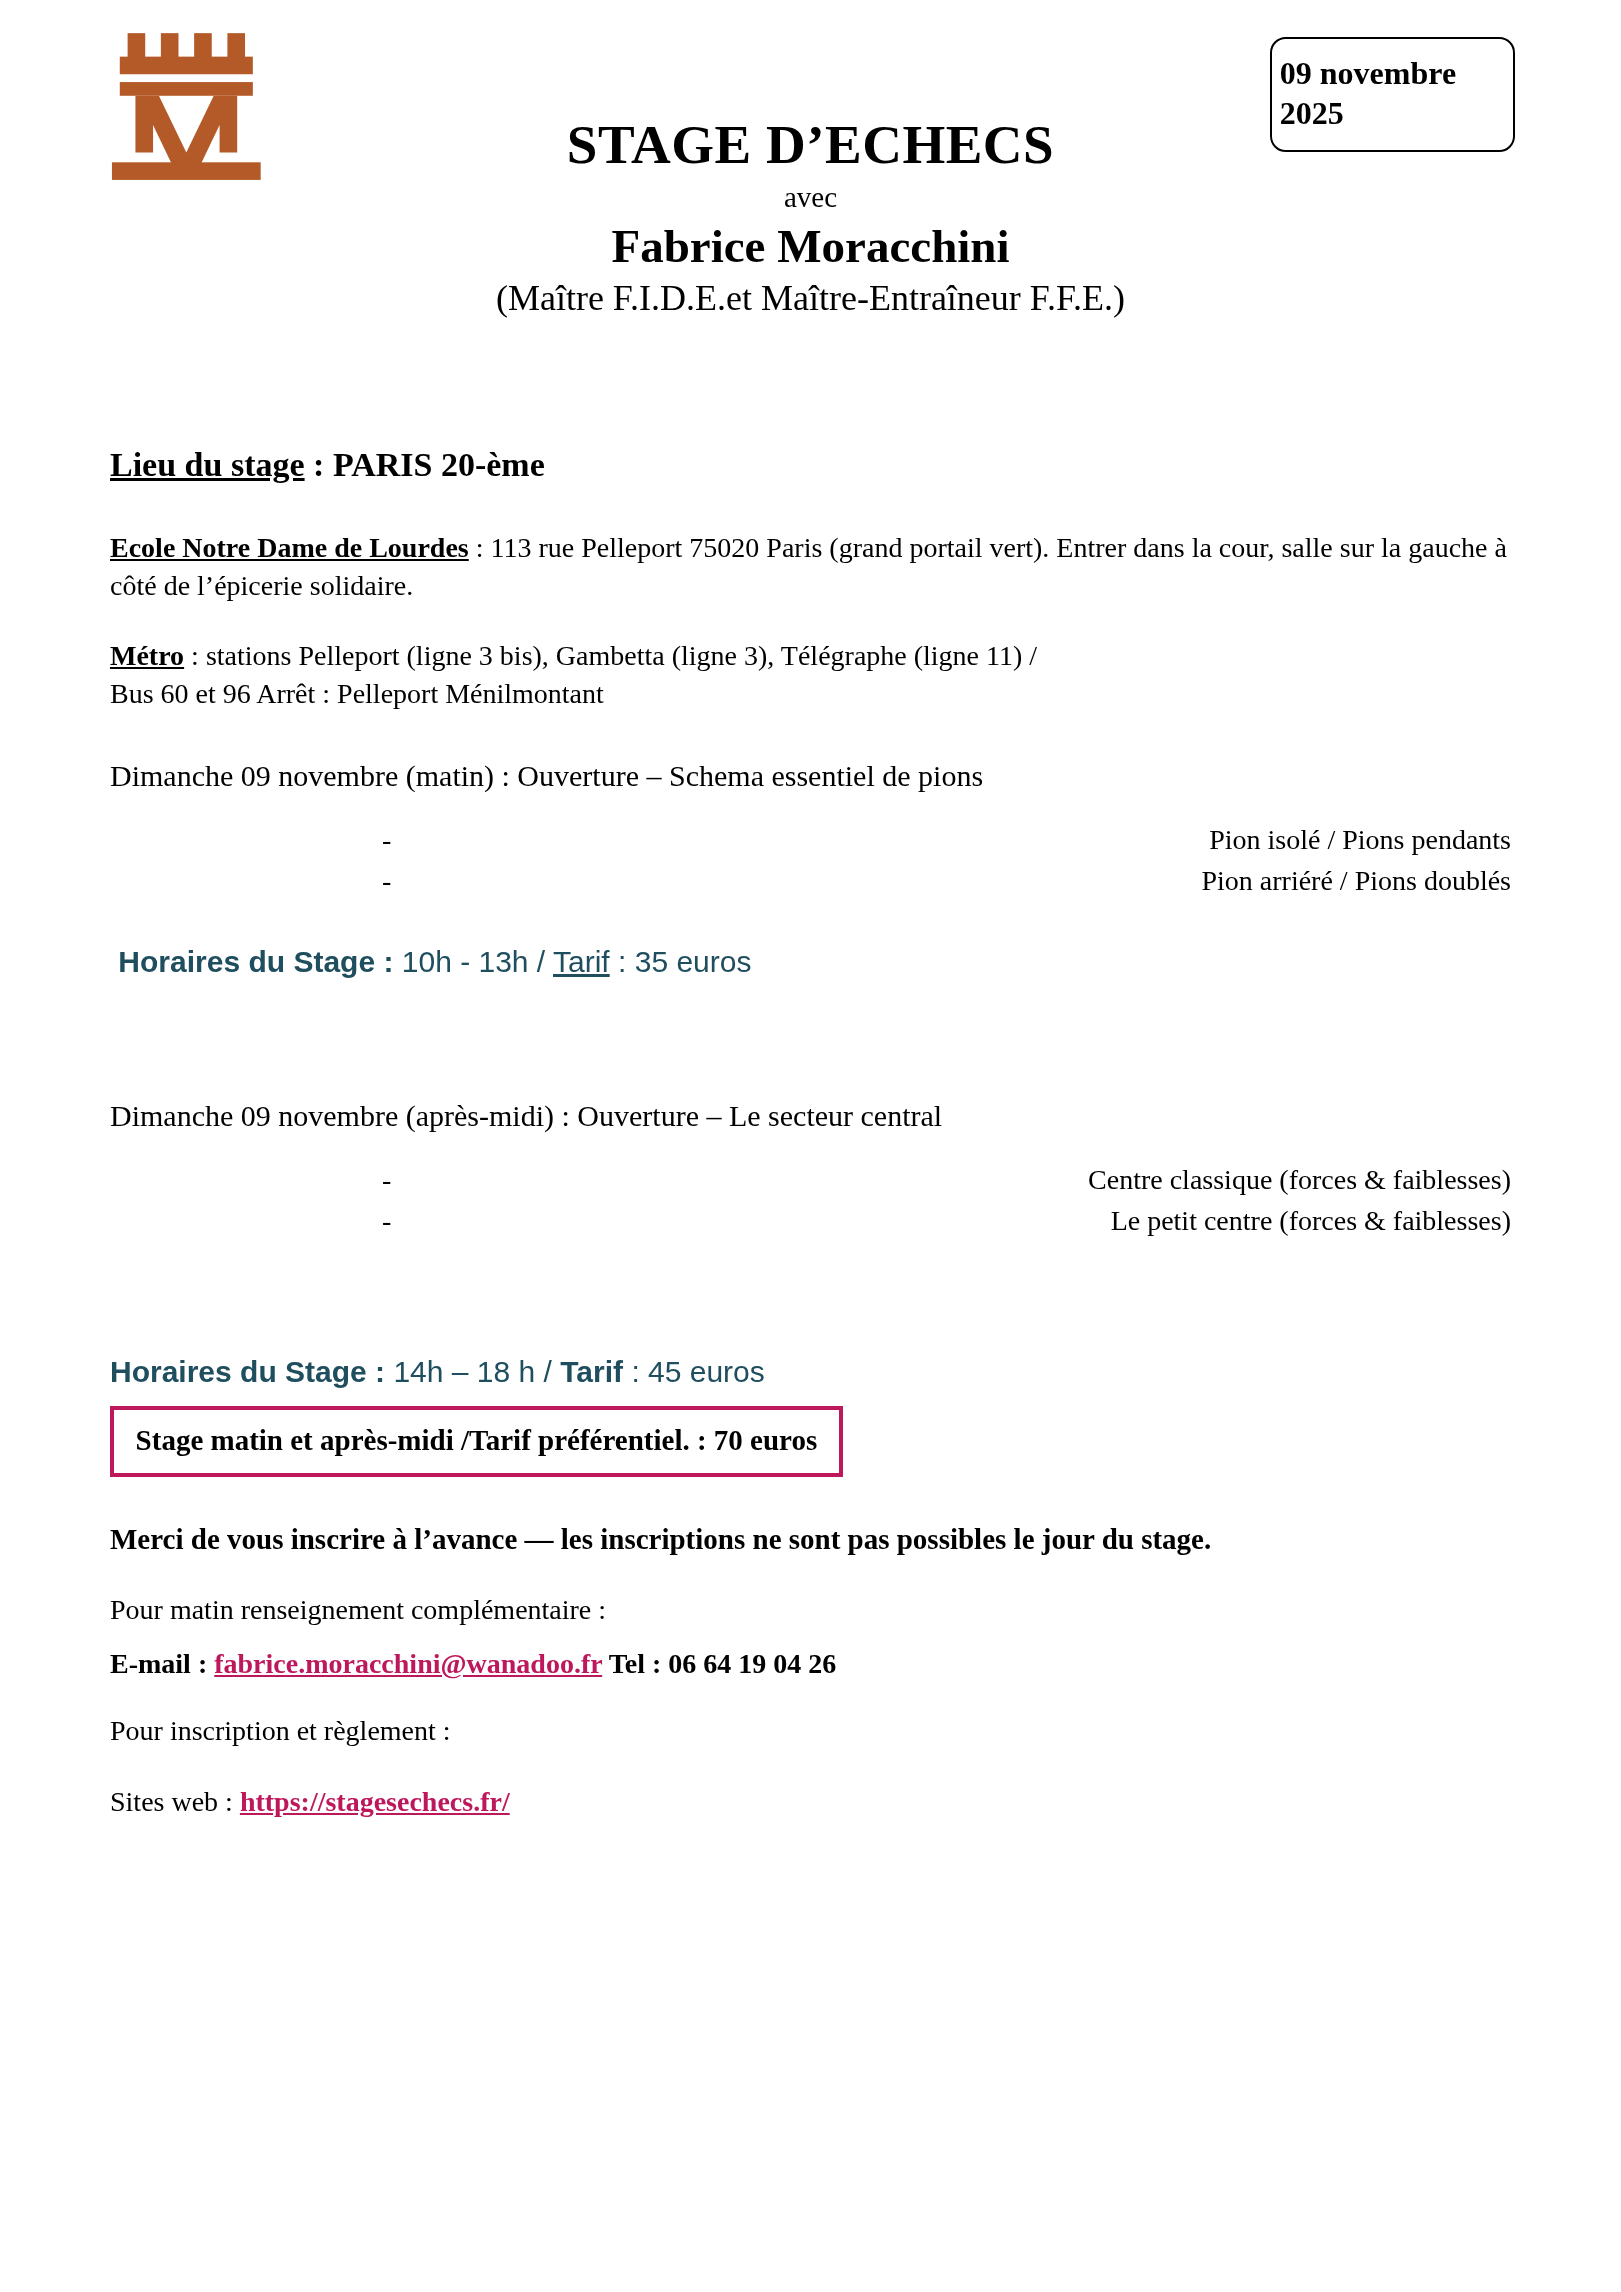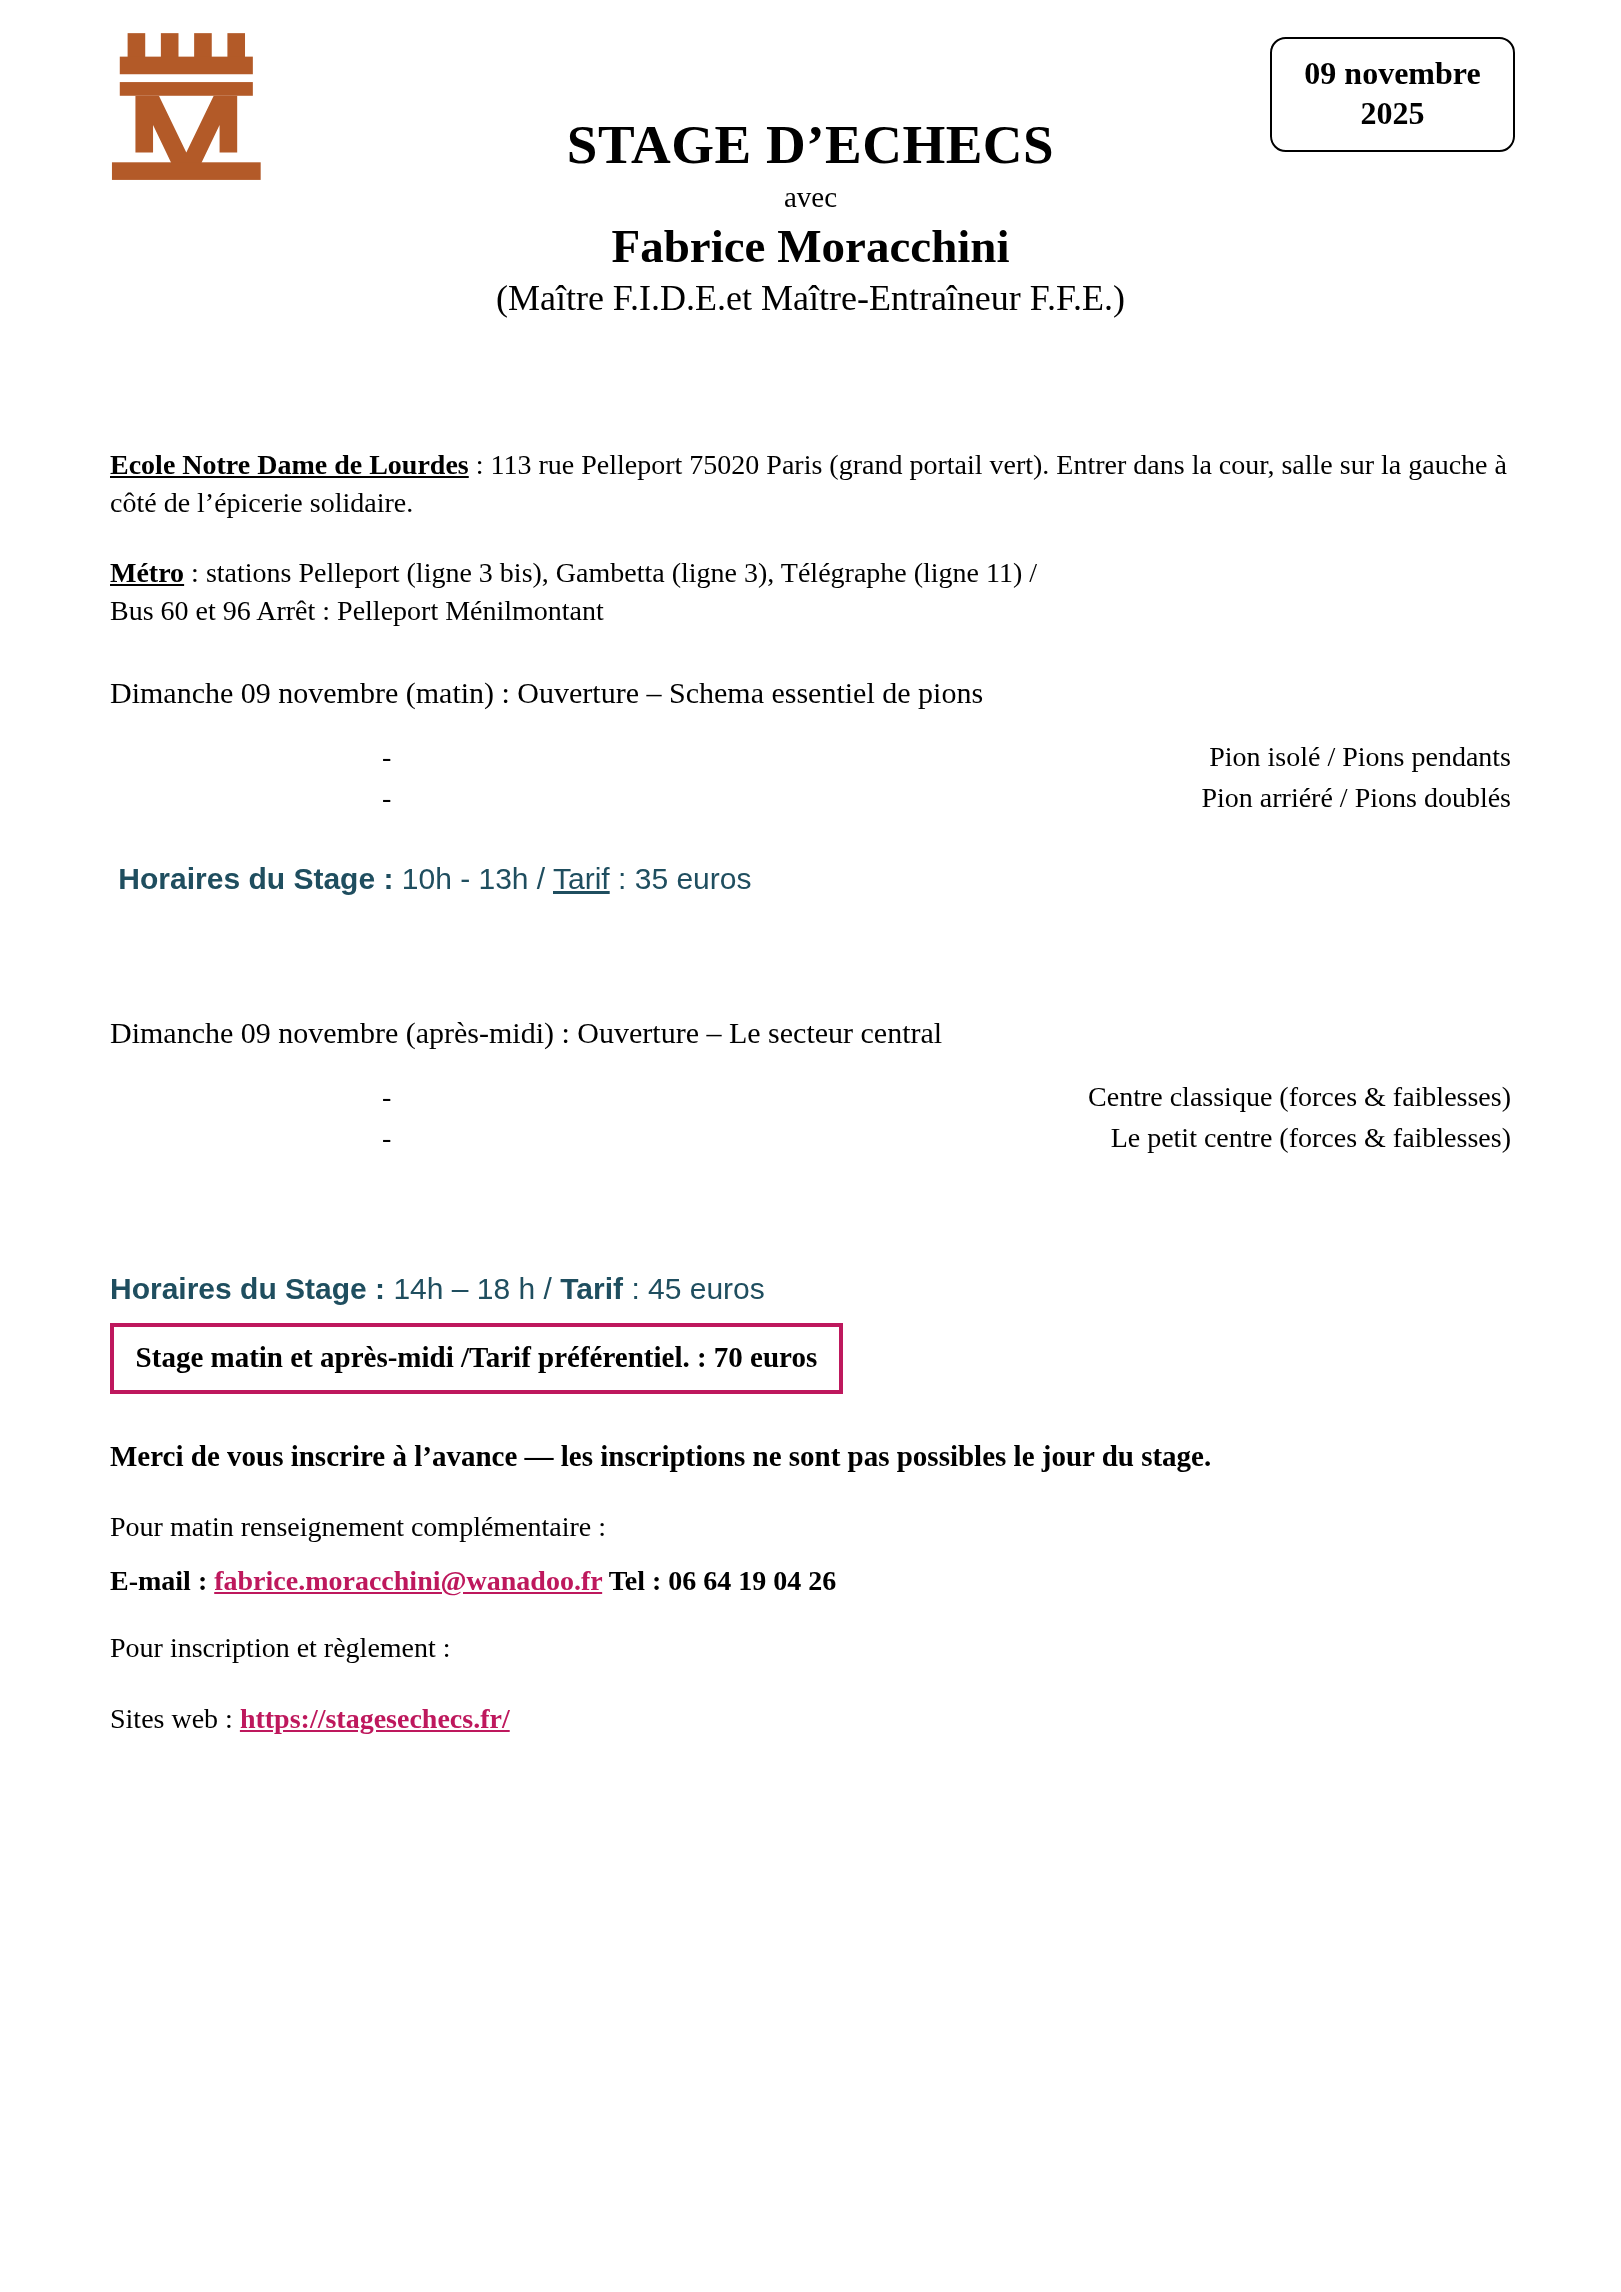--- a/index.html
+++ b/index.html
@@ -67,21 +67,21 @@
     line-height: 1.1;
   }
 
   .date-box {
     position: absolute;
     right: 106px;
     top: 37px;
     width: 245px;
     border: 2.9px solid #000;
     border-radius: 15.7px;
-    text-align: center;
+    text-align: left;
     padding: 13.7px 7.8px 17.6px 7.8px;
     box-sizing: border-box;
     font-size: 32px;
     font-weight: bold;
     line-height: 1.25;
   }
 
   
   .content {
     position: absolute;
@@ -206,20 +206,23 @@
     </div>
 
     <div class="date-box">
       <div>09 novembre</div>
       <div>2025</div>
     </div>
   </div>
 
   <div class="content">
 
+    <div class="lieu-line">
+      <span class="u">Lieu du stage</span><span> : </span><span>PARIS 20-ème</span>
+    </div>
 
     <div class="para">
       <b class="u">Ecole Notre Dame de Lourdes</b><span> : 113 rue Pelleport 75020 Paris (grand portail vert). Entrer dans la cour, salle sur la gauche à côté de l’épicerie solidaire.</span>
     </div>
 
     <div class="para">
       <b class="u">Métro</b><span> : stations Pelleport (ligne 3 bis), Gambetta (ligne 3), Télégraphe (ligne 11) /</span><br>
       <span> Bus 60 et 96 Arrêt : Pelleport Ménilmontant</span>
     </div>
 

